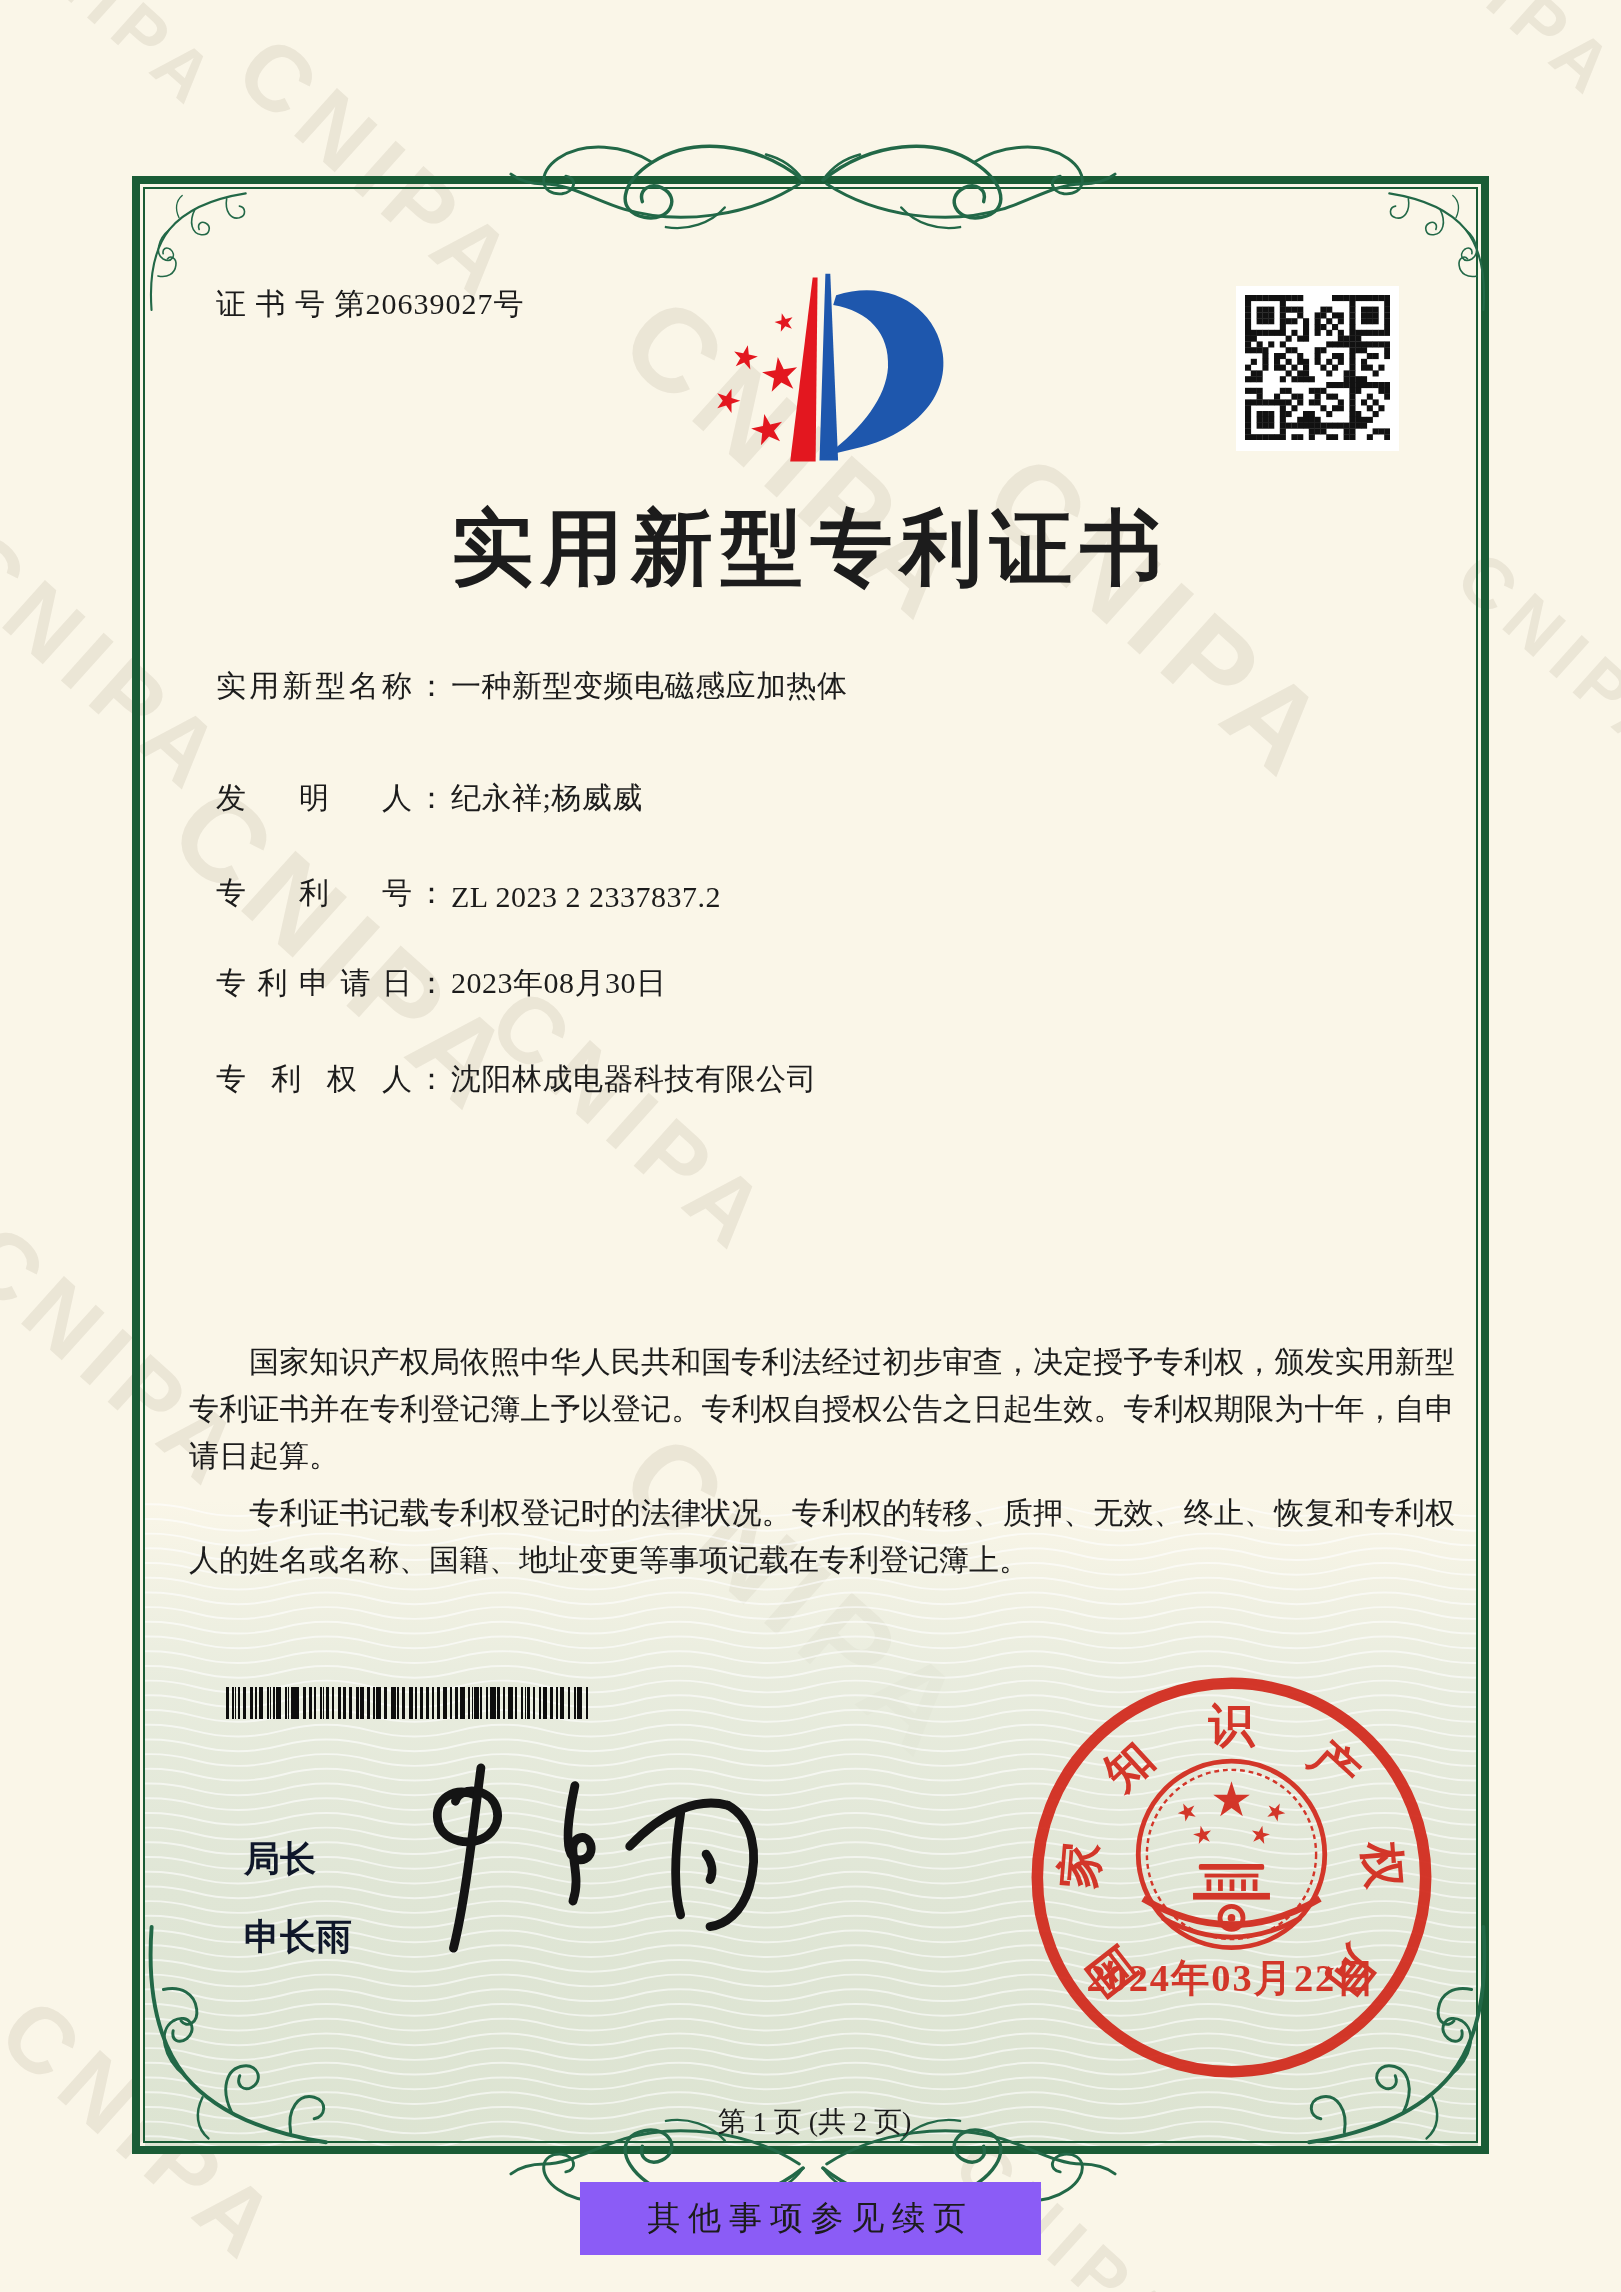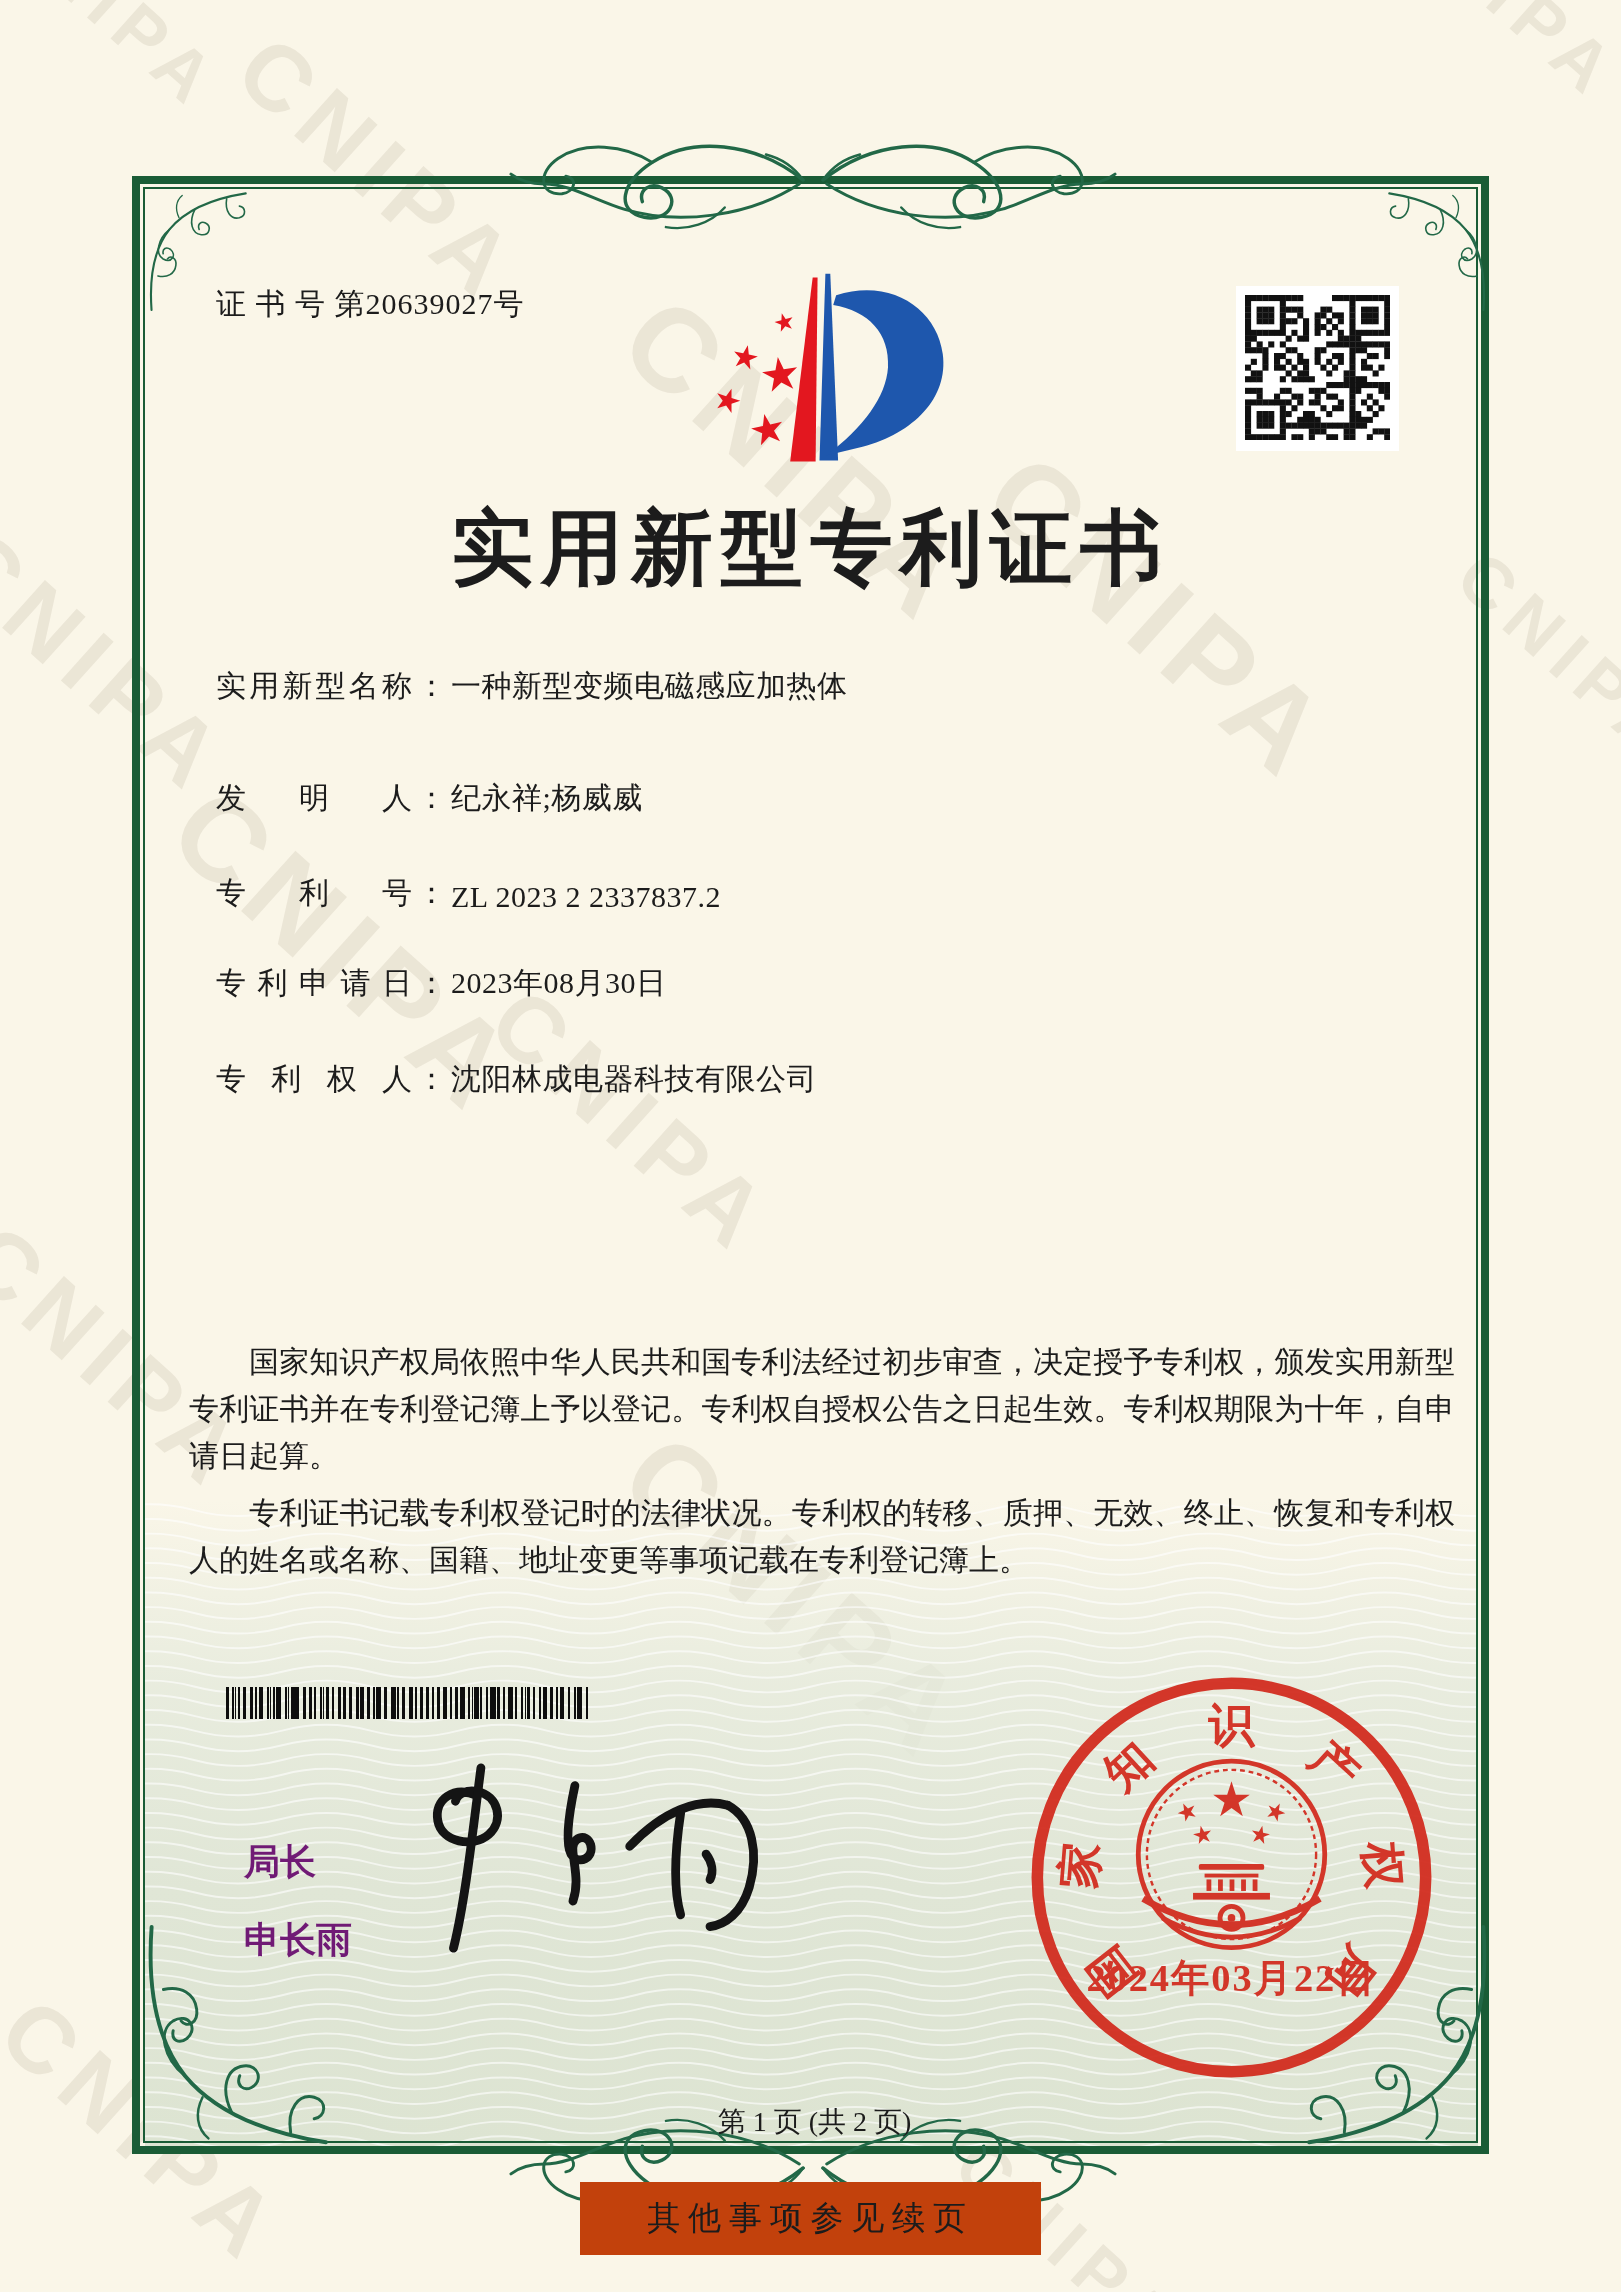--- a/index.html
+++ b/index.html
@@ -59,29 +59,29 @@
   }
   .barcode{
     position:absolute;left:86px;top:1503px;width:363px;height:32px;z-index:5;
     background-image:
       repeating-linear-gradient(90deg,#0d0d0d 0 2px,transparent 2px 5.9px),
       repeating-linear-gradient(90deg,#0d0d0d 0 1px,transparent 1px 8.8px),
       repeating-linear-gradient(90deg,#0d0d0d 0 2.9px,transparent 2.9px 16.7px);
   }
   .signer{
     position:absolute;left:104px;top:1639px;z-index:5;
-    font-family:Liberation Sans, sans-serif;font-weight:700;
-    font-size:36px;color:#701a75;line-height:78px;
+    font-family:Liberation Mono, monospace;font-weight:700;
+    font-size:36px;color:#0f172a;line-height:78px;
   }
   .signature{position:absolute;left:243px;top:1568px;width:421px;height:216px;z-index:6;}
   .seal{position:absolute;left:880px;top:1482px;width:423px;height:423px;z-index:7;opacity:.93;}
   .seal text{font-family:"Liberation Serif","DejaVu Serif",serif;font-weight:700;}
   .page-num{position:absolute;left:0;top:1919px;width:100%;text-align:center;font-size:28px;z-index:5;padding-left:8px;}
   .cont-strip{
-    position:absolute;left:580px;top:2182px;width:461px;height:73px;background:#c2410c;
+    position:absolute;left:580px;top:2182px;width:461px;height:73px;background:#8b5cf6;
     display:flex;align-items:center;justify-content:center;z-index:4;
   }
   .cont-strip span{font-size:33px;letter-spacing:7.8px;}
   .sr{fill:var(--seal-red);}
   .srs{stroke:var(--seal-red);fill:none;}
   .grn{stroke:#226847;fill:none;stroke-linecap:round;}
   .defs-holder{position:absolute;width:0;height:0;overflow:hidden;}
 </style>
 </head>
 <body>

